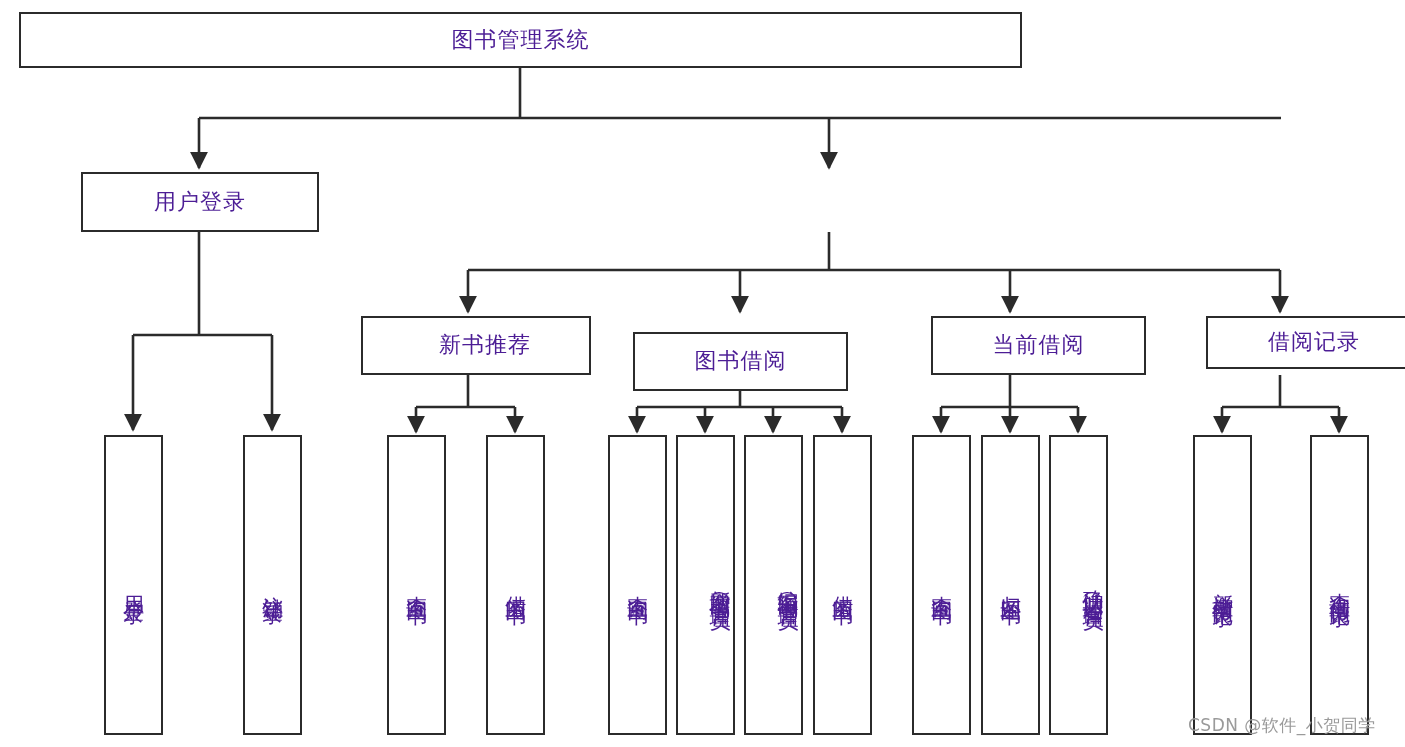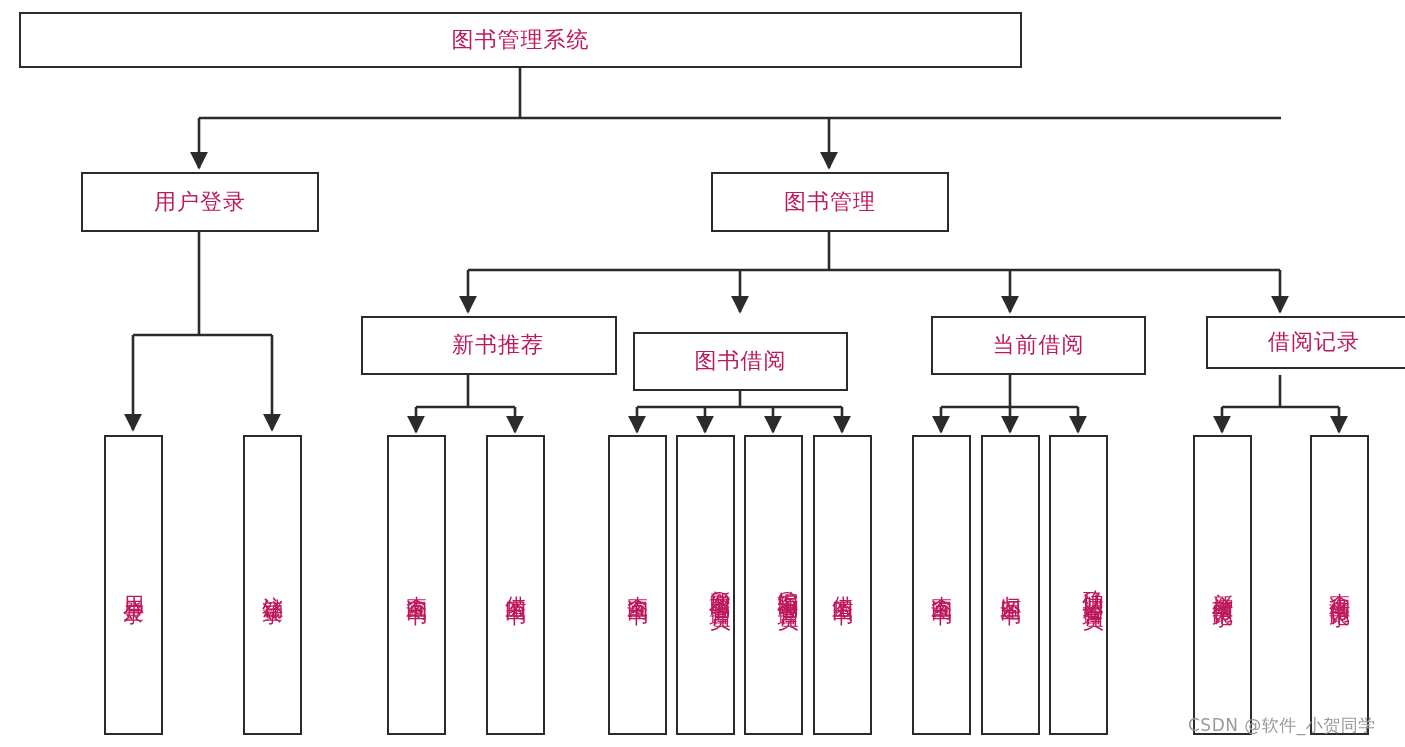--- a/index.html
+++ b/index.html
@@ -25,21 +25,21 @@
     height: 747px;
   }
   .node {
     position: absolute;
     box-sizing: border-box;
     border: 2.5px solid #2b2b2b;
     background: #ffffff;
     display: flex;
     align-items: center;
     justify-content: center;
-    color: #be185d;
+    color: #4c1d95;
     z-index: 2;
   }
   .node.h {
     font-size: 22px;
     letter-spacing: 1px;
     line-height: 1.2;
   }
   .node.v {
     writing-mode: vertical-rl;
     text-orientation: upright;
@@ -117,23 +117,22 @@
       <path d="M 1280 375 L 1280 407"></path>
       <path d="M 1222 407 L 1339 407"></path>
       <path d="M 1222 407 L 1222 432" marker-end="url(#arrow)"></path>
       <path d="M 1339 407 L 1339 432" marker-end="url(#arrow)"></path>
     </g>
   </svg>
 
   <div class="node h" style="left:19px; top:12px; width:1003px; height:56px;">图书管理系统</div>
 
   <div class="node h" style="left:81px; top:172px; width:238px; height:60px;">用户登录</div>
-  <div class="node h" style="left:711px; top:172px; width:238px; height:60px;">图书管理</div>
 
-  <div class="node h" style="left:361px; top:316px; width:256px; height:59px;padding-left:18px;">新书推荐</div>
+  <div class="node h" style="left:361px; top:316px; width:230px; height:59px;padding-left:18px;">新书推荐</div>
   <div class="node h" style="left:633px; top:332px; width:215px; height:59px;">图书借阅</div>
   <div class="node h" style="left:903px; top:316px; width:215px; height:59px;margin-left:28px;">当前借阅</div>
   <div class="node h" style="left:1206px; top:316px; width:216px; height:53px;">借阅记录</div>
 
   <div class="node v" style="left:104px; top:435px; width:59px; height:300px;">用户登录</div>
   <div class="node v" style="left:243px; top:435px; width:59px; height:300px;">注销登录</div>
 
   <div class="node v" style="left:387px; top:435px; width:59px; height:300px;">查询图书</div>
   <div class="node v" style="left:486px; top:435px; width:59px; height:300px;">借阅图书</div>
 

